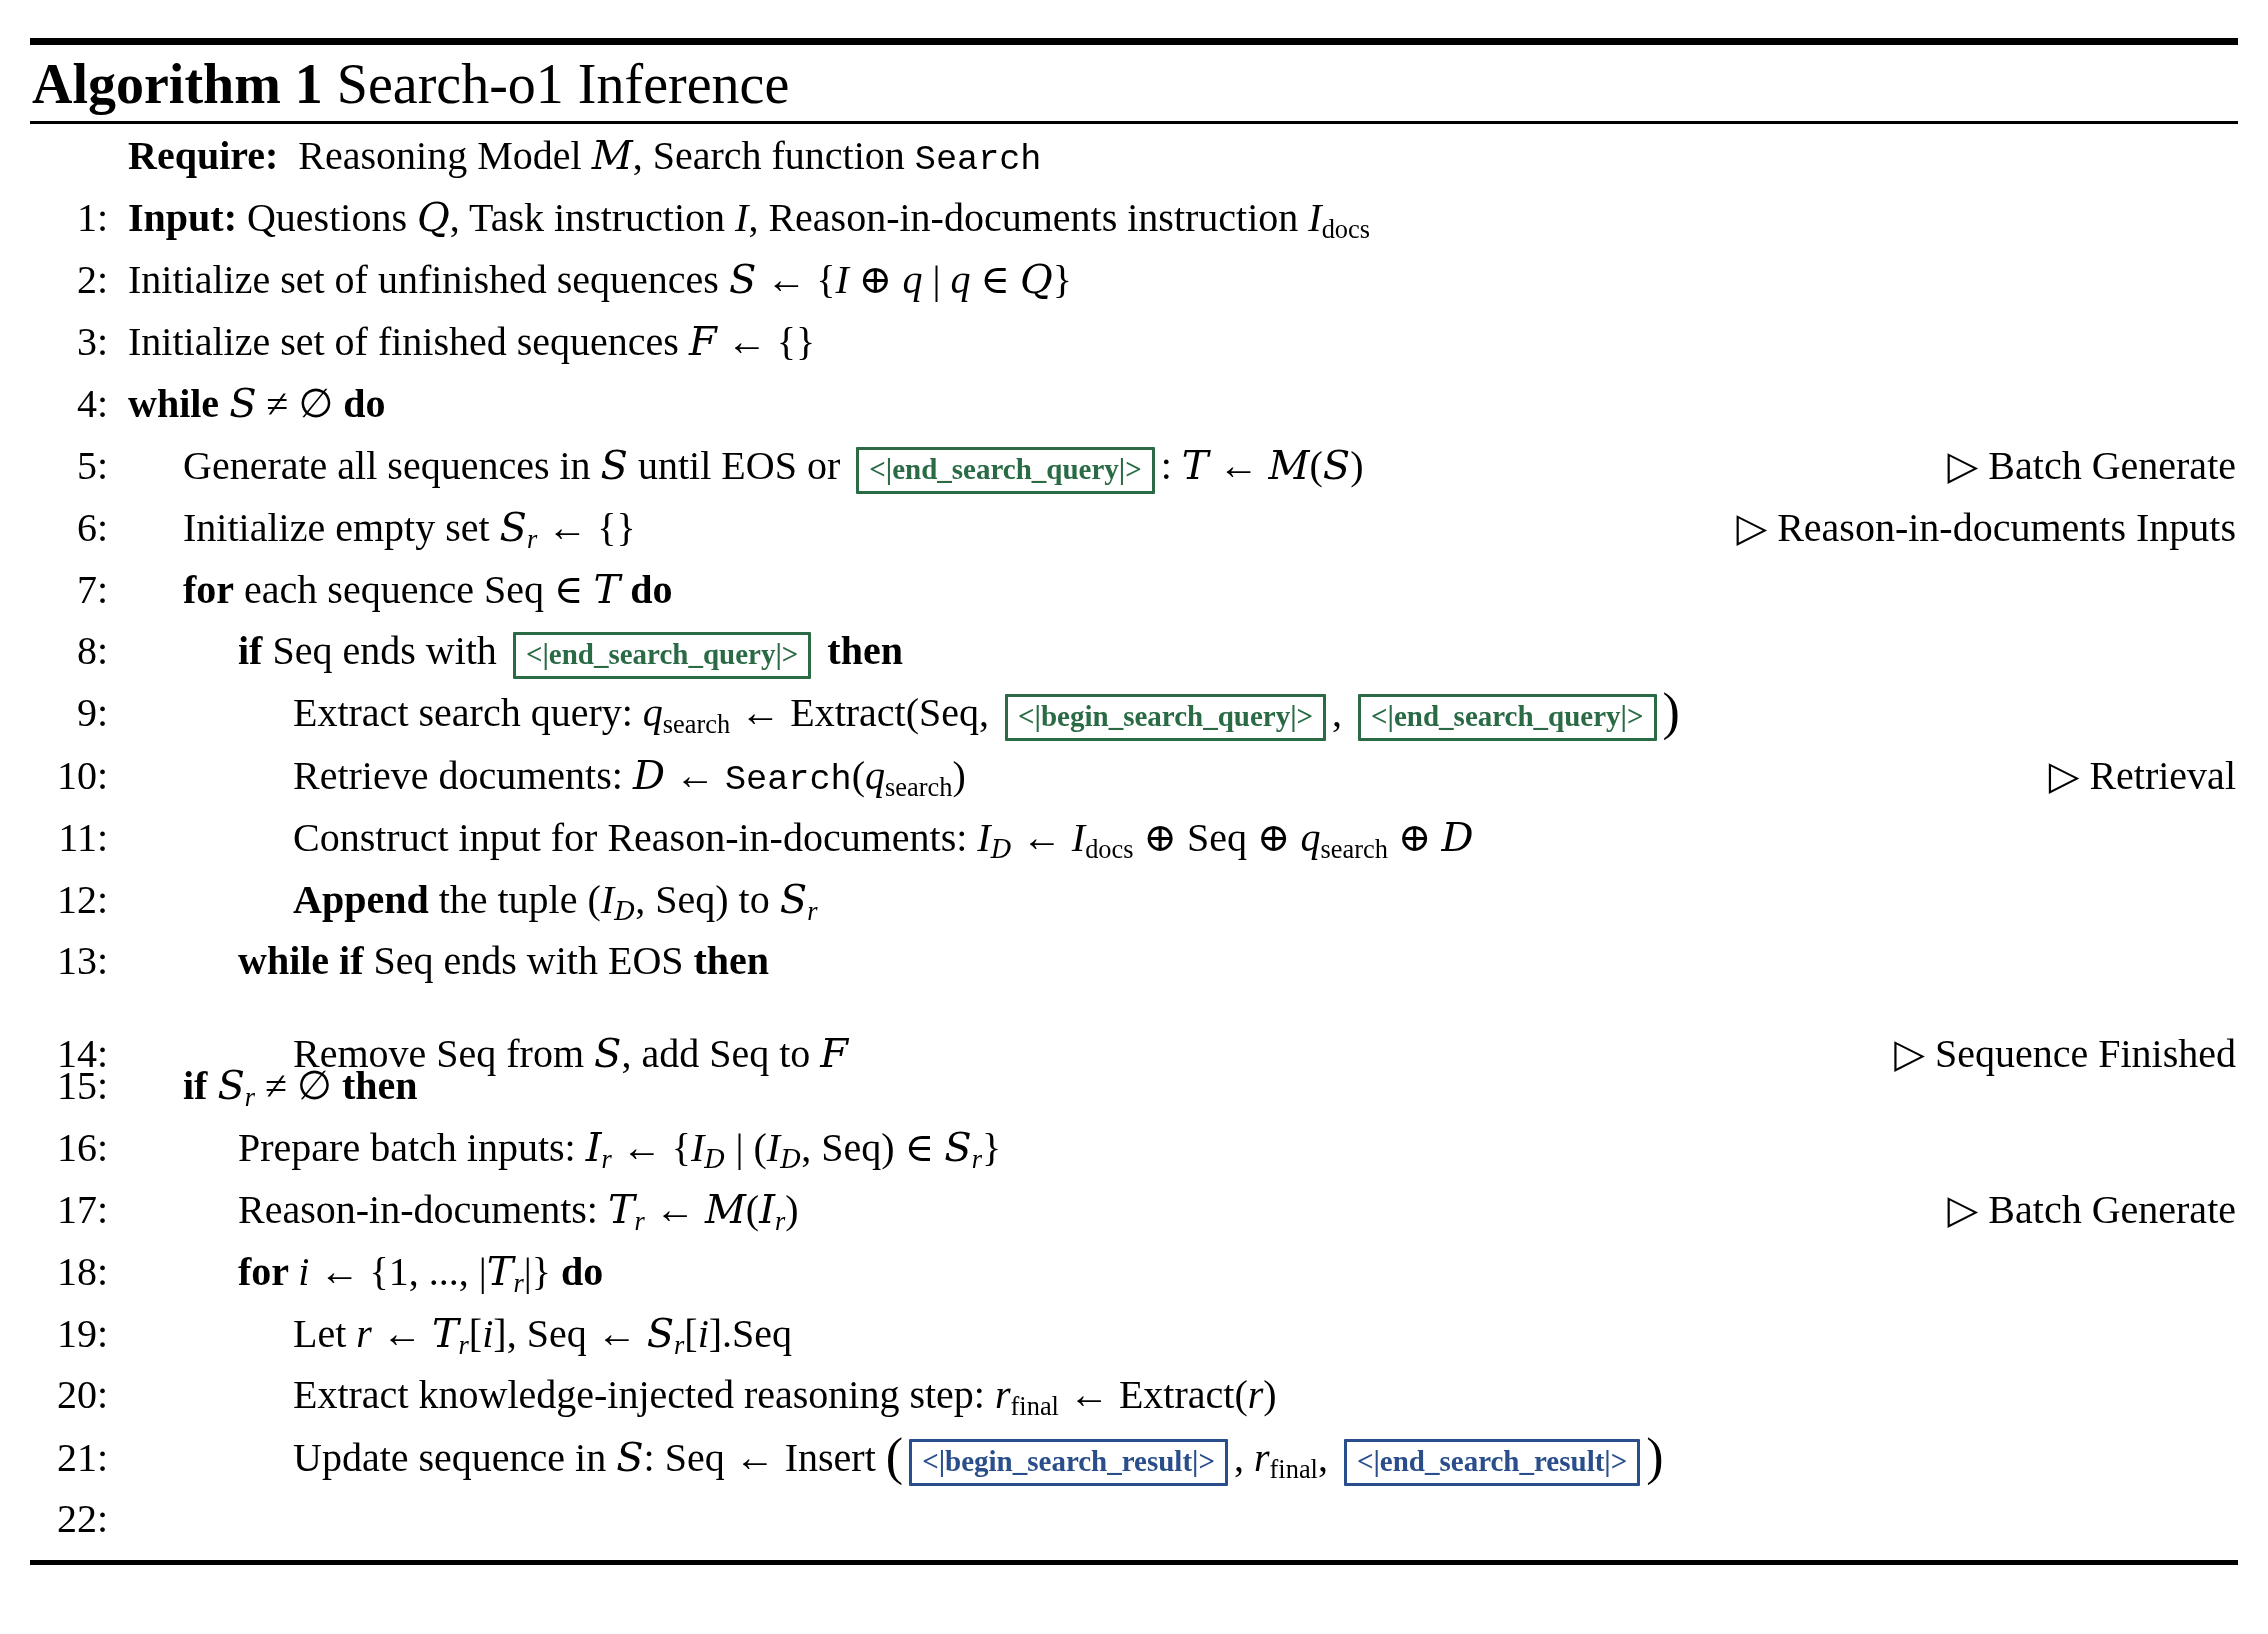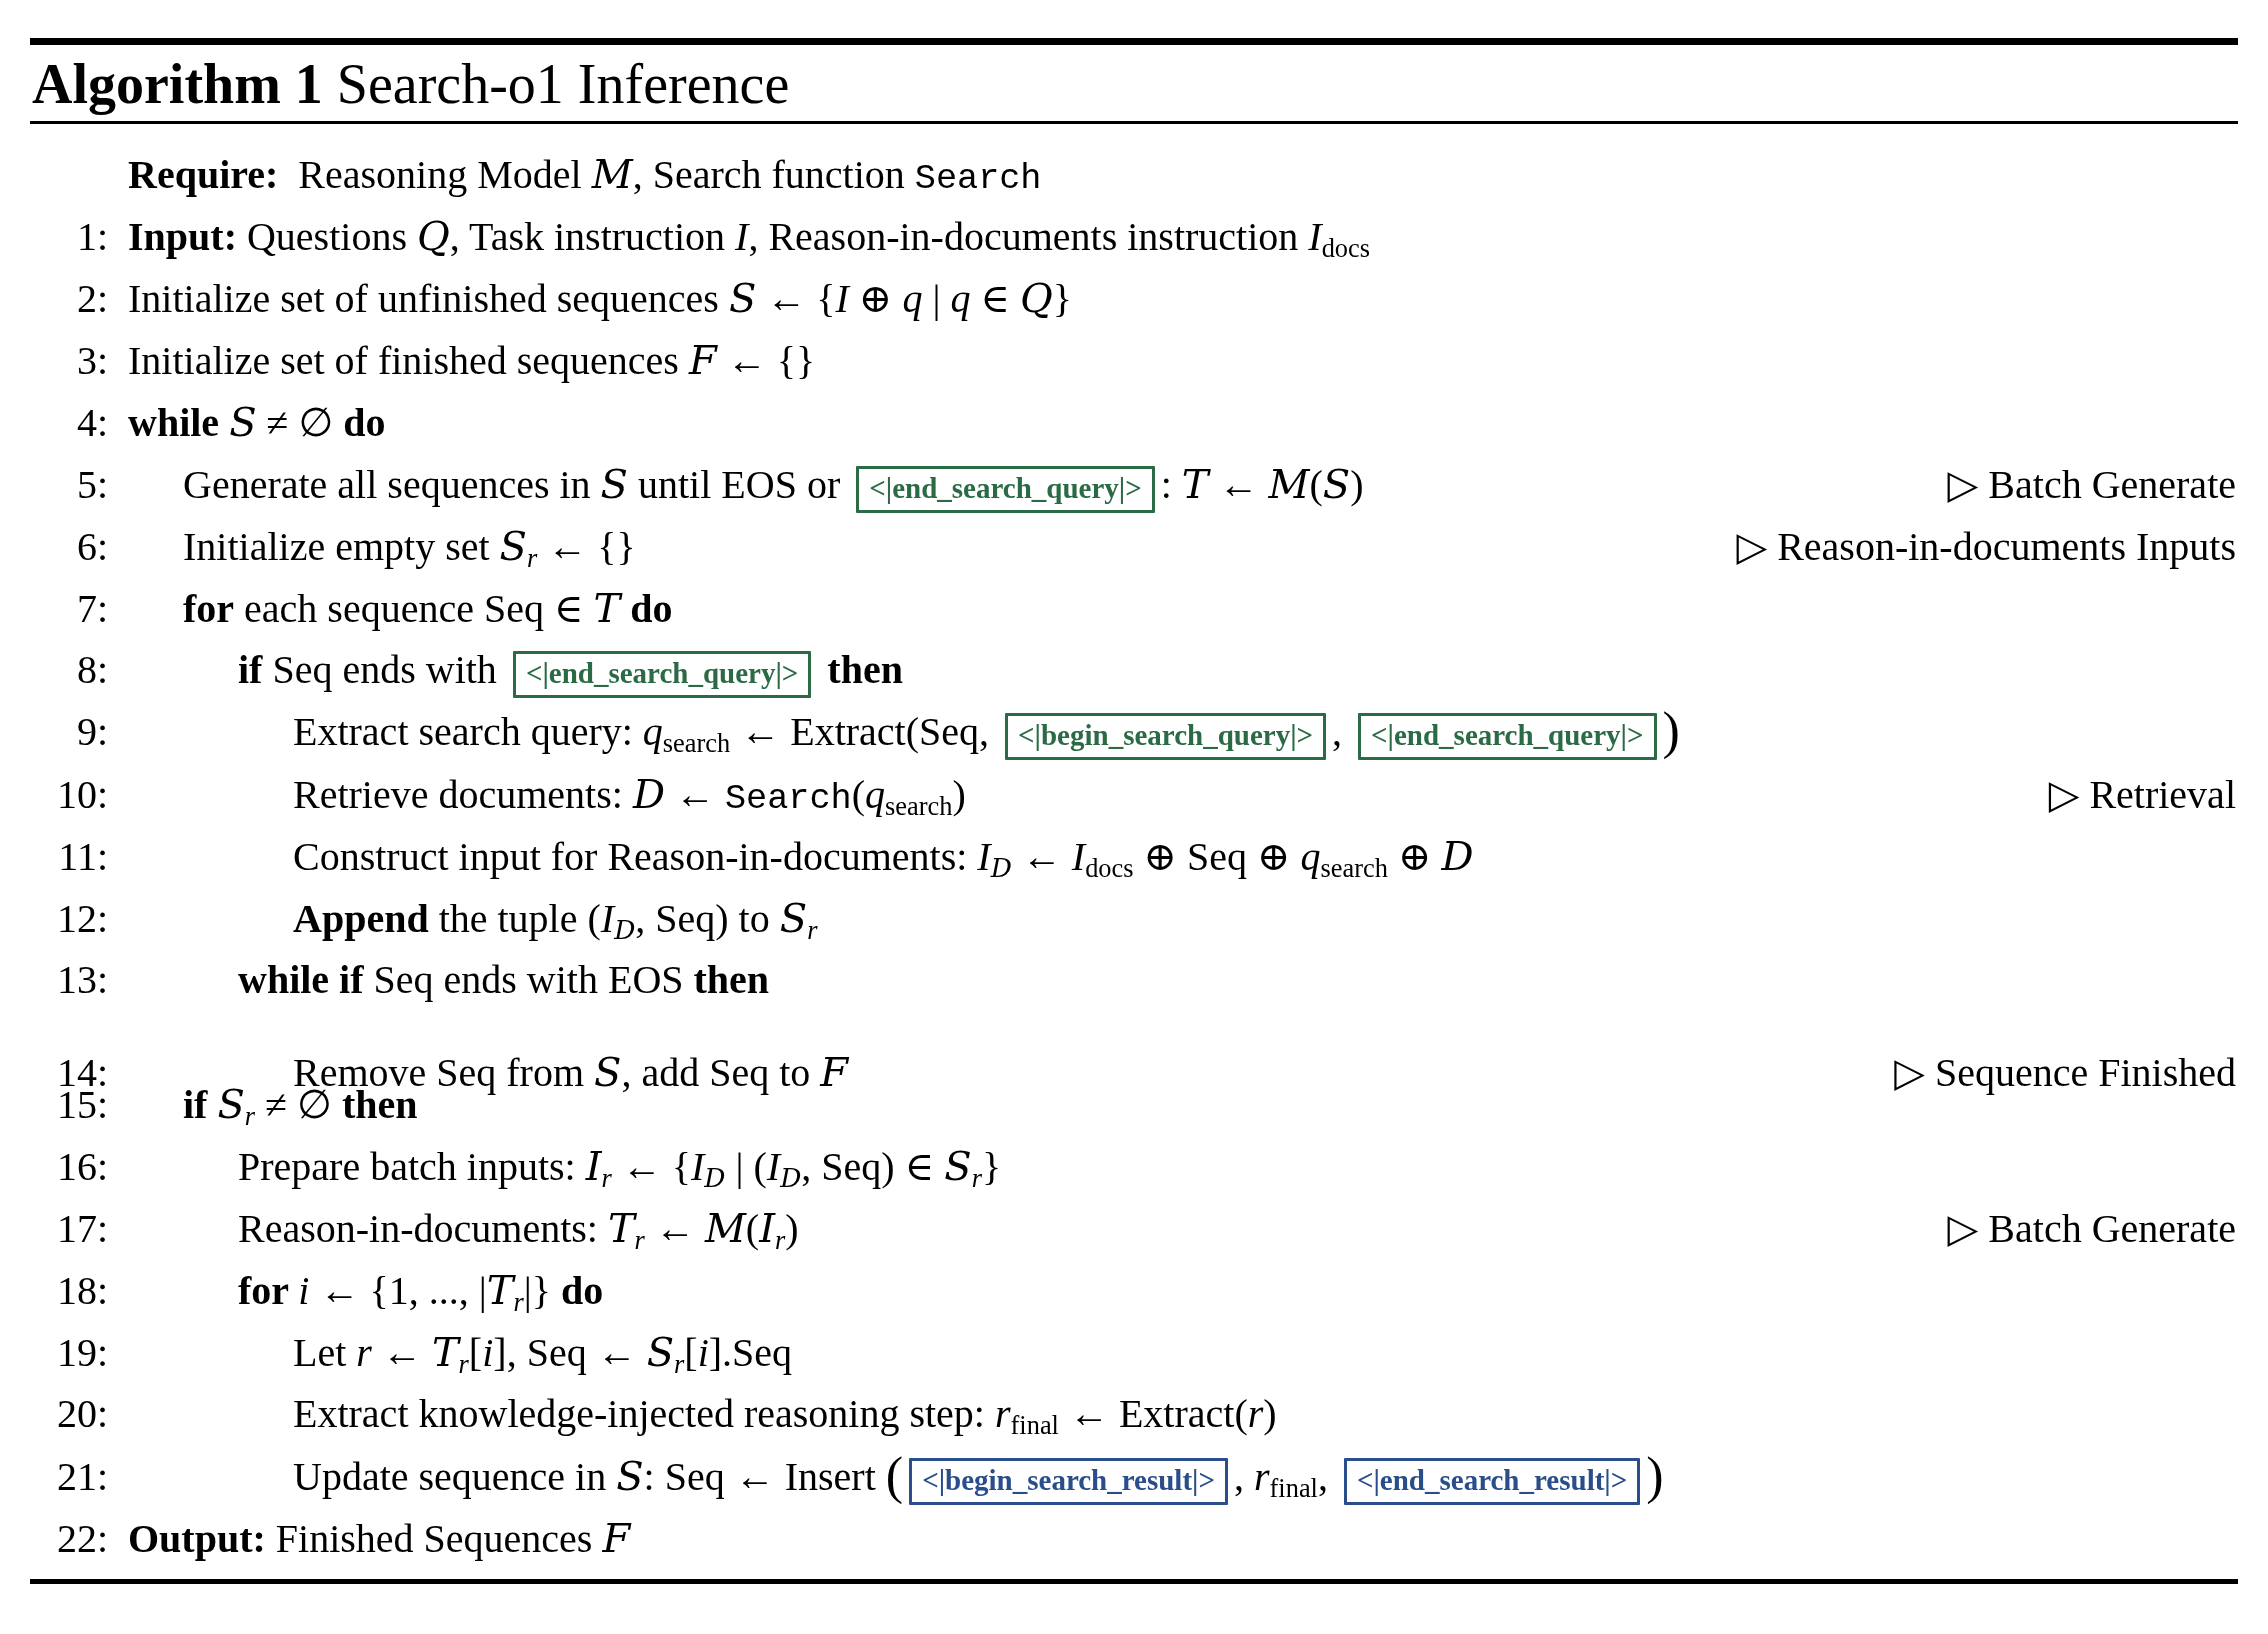--- a/index.html
+++ b/index.html
@@ -33,21 +33,21 @@
     background: #000;
     margin-top: 10px;
   }
   .algo-title {
     font-size: 56px;
     padding: 14px 0 0 2px;
     line-height: 50px;
     white-space: pre;
   }
   .algo-body {
-    padding-top: 19px;
+    padding-top: 0;
   }
   .row {
     display: flex;
     align-items: baseline;
     height: 62px;
     line-height: 62px;
     font-size: 40px;
     white-space: pre;
   }
   .num {
@@ -116,16 +116,16 @@
       <div class="row"><span class="num">12:</span><span class="content" style="padding-left: 185px;"><span class="b">Append</span><span> the tuple (</span><span class="i">I</span><span class="sub cal">D</span><span>, Seq) to </span><span class="cal">S</span><span class="sub i">r</span></span></div>
       <div class="row"><span class="num">13:</span><span class="content" style="padding-left: 130px;"><span class="b">while if</span><span> Seq ends with EOS </span><span class="b">then</span></span></div>
       <div class="row"><span class="num">14:</span><span class="content" style="padding-left: 185px; margin-top: 30px;"><span>Remove Seq from </span><span class="cal">S</span><span>, add Seq to </span><span class="cal">F</span></span><span class="cmt">▷ Sequence Finished</span></div>
       <div class="row"><span class="num">15:</span><span class="content" style="padding-left: 75px;"><span class="b">if </span><span class="cal">S</span><span class="sub i">r</span><span> ≠ ∅ </span><span class="b">then</span></span></div>
       <div class="row"><span class="num">16:</span><span class="content" style="padding-left: 130px;"><span>Prepare batch inputs: </span><span class="cal">I</span><span class="sub i">r</span><span> ← {</span><span class="i">I</span><span class="sub cal">D</span><span> | (</span><span class="i">I</span><span class="sub cal">D</span><span>, Seq) ∈ </span><span class="cal">S</span><span class="sub i">r</span><span>}</span></span></div>
       <div class="row"><span class="num">17:</span><span class="content" style="padding-left: 130px;"><span>Reason-in-documents: </span><span class="cal">T</span><span class="sub i">r</span><span> ← </span><span class="cal">M</span><span>(</span><span class="cal">I</span><span class="sub i">r</span><span>)</span></span><span class="cmt">▷ Batch Generate</span></div>
       <div class="row"><span class="num">18:</span><span class="content" style="padding-left: 130px;"><span class="b">for </span><span class="i">i</span><span> ← {1, ..., |</span><span class="cal">T</span><span class="sub i">r</span><span>|} </span><span class="b">do</span></span></div>
       <div class="row"><span class="num">19:</span><span class="content" style="padding-left: 185px;"><span>Let </span><span class="i">r</span><span> ← </span><span class="cal">T</span><span class="sub i">r</span><span>[</span><span class="i">i</span><span>], Seq ← </span><span class="cal">S</span><span class="sub i">r</span><span>[</span><span class="i">i</span><span>].Seq</span></span></div>
       <div class="row"><span class="num">20:</span><span class="content" style="padding-left: 185px;"><span>Extract knowledge-injected reasoning step: </span><span class="i">r</span><span class="sub">final</span><span> ← Extract(</span><span class="i">r</span><span>)</span></span></div>
       <div class="row"><span class="num">21:</span><span class="content" style="padding-left: 185px;"><span>Update sequence in </span><span class="cal">S</span><span>: Seq ← Insert </span><span class="pb">(</span><span class="tok" style="color: rgb(42, 78, 140); border-color: rgb(42, 78, 140);">&lt;|begin_search_result|&gt;</span><span>, </span><span class="i">r</span><span class="sub">final</span><span>, </span><span class="tok" style="color: rgb(42, 78, 140); border-color: rgb(42, 78, 140);">&lt;|end_search_result|&gt;</span><span class="pb">)</span></span></div>
-      <div class="row"><span class="num">22:</span><span class="content" style="padding-left: 20px;"><span class="b">Output:</span><span> Finished Sequences </span><span class="cal">F</span></span></div>
+      <div class="row"><span class="num">22:</span></div>
     </div>
   <div class="rule-bottom"></div>
 </div>
 
 </body></html>

